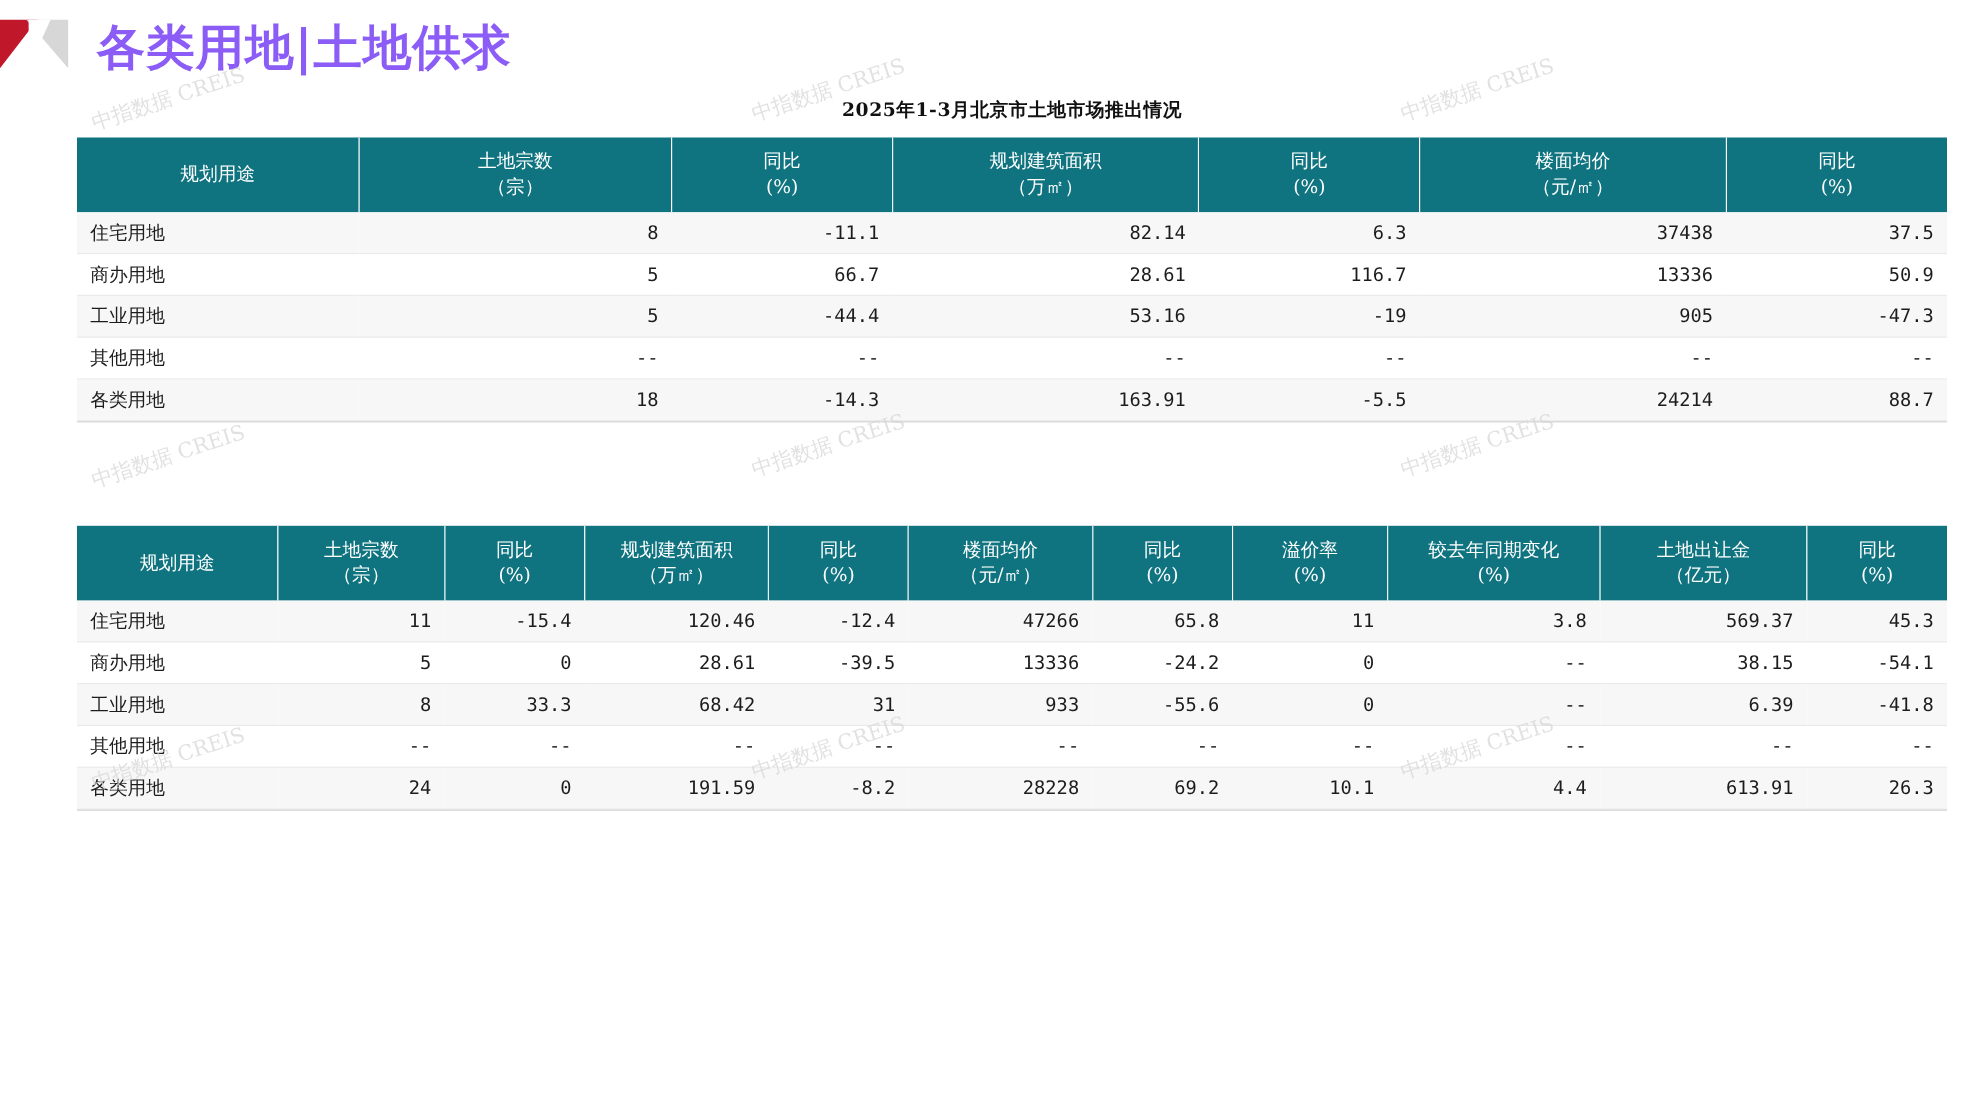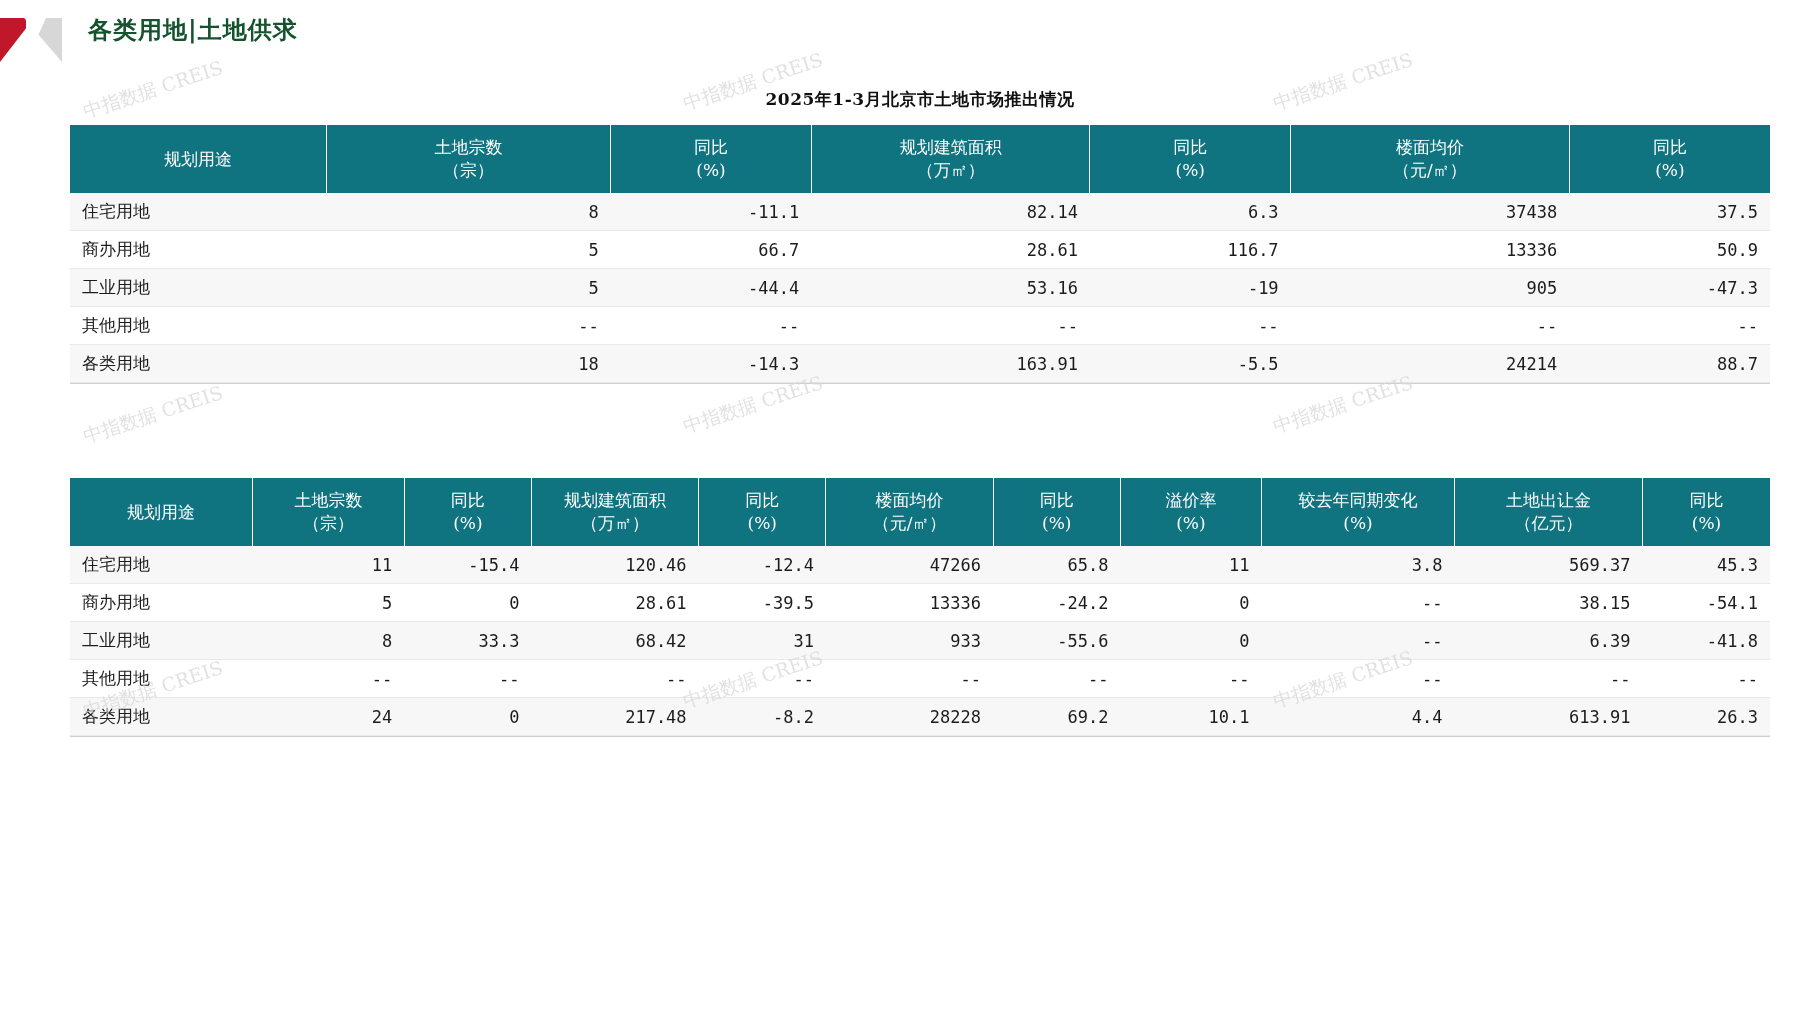--- a/index.html
+++ b/index.html
@@ -55,23 +55,23 @@
     width: 0;
     height: 0;
     border-left: 20px solid #ffffff;
     border-bottom: 44px solid transparent;
   }
   .header-title {
     position: absolute;
     left: 88px;
     top: 14px;
     font-family: "DejaVu Serif", serif;
-    font-size: 24px;
+    font-size: 44px;
     font-weight: bold;
-    color: #14532d;
+    color: #8b5cf6;
     letter-spacing: 1px;
     white-space: nowrap;
   }
 
   
   .watermark-layer {
     position: absolute;
     left: 0;
     top: 0;
     width: 1797px;
@@ -371,21 +371,21 @@
         <td class="num">--</td>
         <td class="num">--</td>
         <td class="num">--</td>
         <td class="num">--</td>
         <td class="num">--</td>
       </tr>
       <tr>
         <td class="label">各类用地</td>
         <td class="num">24</td>
         <td class="num">0</td>
-        <td class="num">217.48</td>
+        <td class="num">191.59</td>
         <td class="num">-8.2</td>
         <td class="num">28228</td>
         <td class="num">69.2</td>
         <td class="num">10.1</td>
         <td class="num">4.4</td>
         <td class="num">613.91</td>
         <td class="num">26.3</td>
       </tr>
     </tbody>
   </table>

